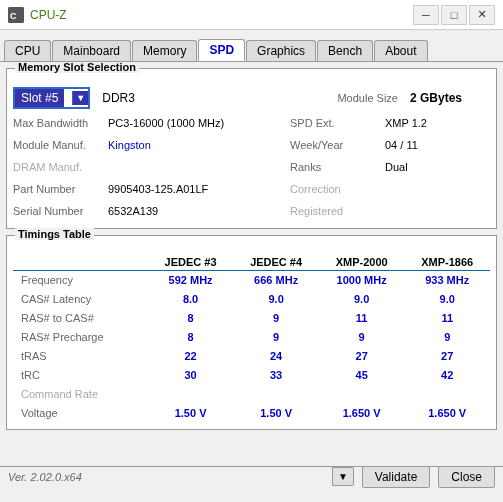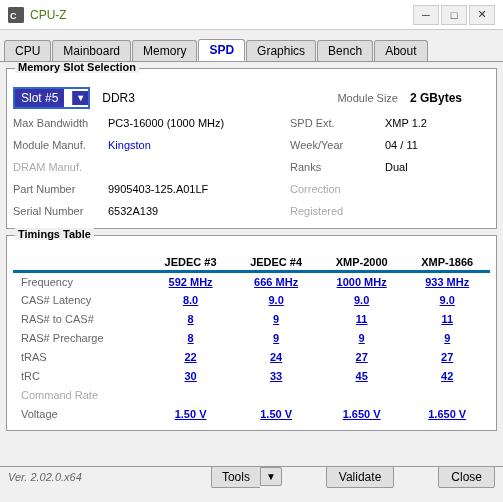--- a/index.html
+++ b/index.html
@@ -137,39 +137,38 @@
     .timings-table {
       width: 100%;
       border-collapse: collapse;
       font-size: 11px;
     }
     .timings-table th {
       text-align: center;
       color: #000;
       padding: 2px 4px;
       font-weight: bold;
-      border-bottom: 3px solid #0369a1;
+      border-bottom: 1px solid #0369a1;
     }
     .timings-table td {
       text-align: center;
       padding: 2px 4px;
       height: 19px;
     }
     .timings-table td:first-child {
       text-align: left;
       color: #666;
       padding-left: 8px;
     }
     .timings-table tr.gray-row td {
       color: #aaa;
     }
     .timings-table .blue-val {
       color: #0000cc;
       font-weight: bold;
-      text-decoration: underline;
     }
 
     
     .bottombar {
       background: #f0f0f0;
       border-top: 1px solid #999;
       height: 20px;
       display: flex;
       align-items: center;
       padding: 0 8px;
@@ -181,21 +180,20 @@
       font-style: italic;
       flex: 1;
     }
     .bottom-btn {
       padding: 3px 12px;
       background: #e0e0e0;
       border: 1px solid #999;
       cursor: pointer;
       font-size: 12px;
       border-radius: 2px;
-      margin-left: 36px;
     }
     .tools-group {
       display: flex;
       align-items: center;
     }
     .tools-btn {
       padding: 3px 10px;
       background: #e0e0e0;
       border: 1px solid #999;
       border-right: none;
@@ -403,18 +401,17 @@
           </tbody>
       </table>
     </div>
   </div>
 
 </div>
 
 <div class="bottombar">
   <span class="version-text">Ver. 2.02.0.x64</span>
   <div class="tools-group">
-    <div class="tools-btn">Tools</div>
     <div class="tools-arrow">▼</div>
   </div>
   <div class="bottom-btn">Validate</div>
   <div class="bottom-btn">Close</div>
 </div>
 
 </body></html>

